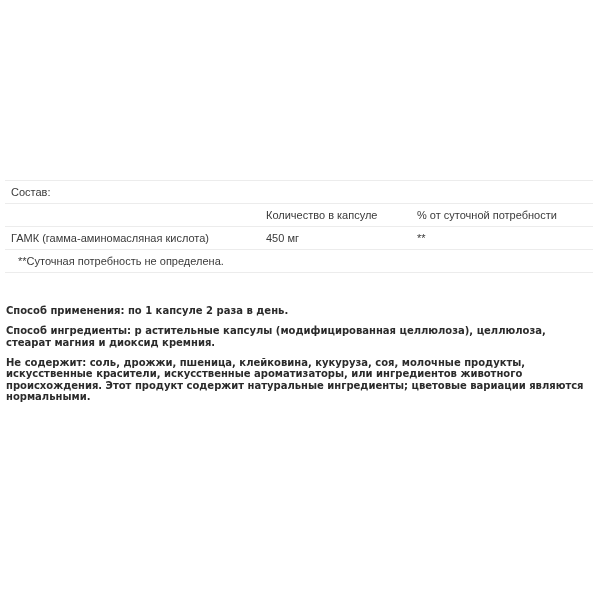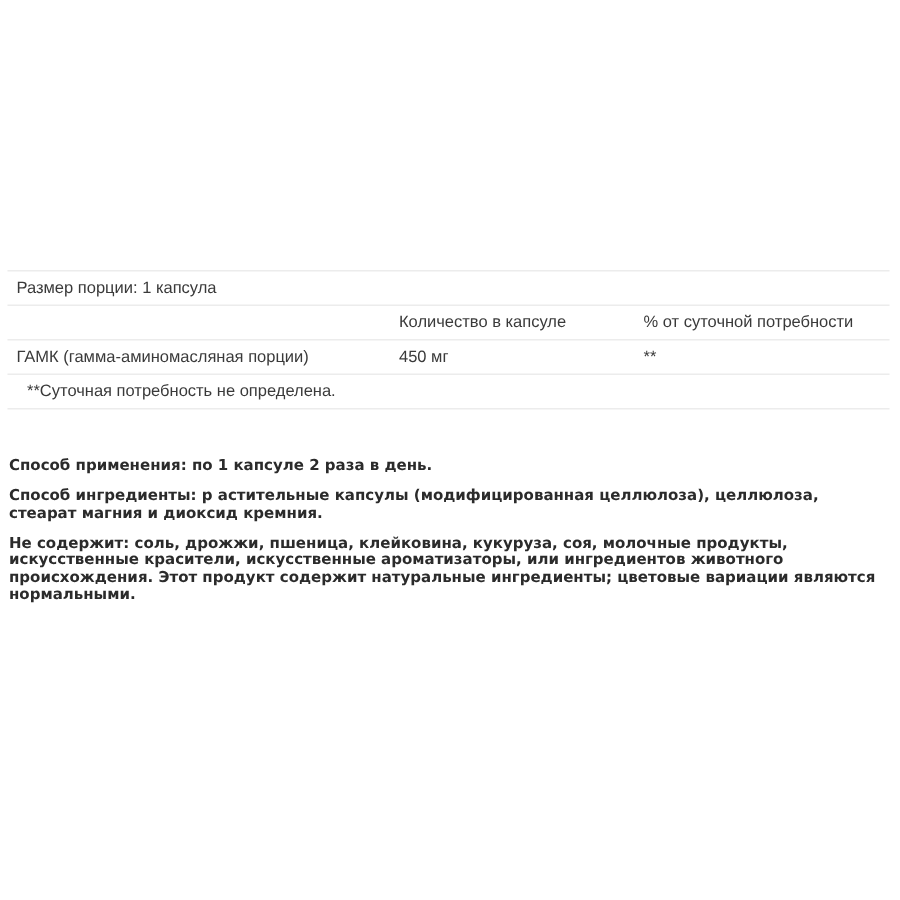--- a/index.html
+++ b/index.html
@@ -10,42 +10,42 @@
   .facts {
     position: absolute; left: 5px; top: 180px; width: 588px;
     border-top: 1px solid #ececec;
   }
   .row {
     height: 22px; border-bottom: 1px solid #ececec; position: relative;
     font-size: 11px; line-height: 22px; color: #3a3a3a;
   }
   .row .c1 { position: absolute; left: 6px; white-space: nowrap; }
   .row .c2 { position: absolute; left: 261px; white-space: nowrap; }
-  .row .c3 { position: absolute; left: 424px; white-space: nowrap; }
+  .row .c3 { position: absolute; left: 412px; white-space: nowrap; }
   .row .note { position: absolute; left: 13px; white-space: nowrap; }
   .info {
     position: absolute; left: 6px; top: 305px; width: 580px;
     font-family: "DejaVu Sans", sans-serif; font-weight: bold; font-size: 10px;
     line-height: 11.5px; color: #2b2b2b;
   }
   .info p { margin: 0 0 8.5px 0; }
 </style>
 </head>
 <body>
 
 <div class="facts">
   <div class="row">
-    <span class="c1">Размер порции: 1 капсула</span>
+    <span class="c1">Состав:</span>
   </div>
   <div class="row">
     <span class="c2">Количество в капсуле</span>
     <span class="c3">% от суточной потребности</span>
   </div>
   <div class="row">
-    <span class="c1">ГАМК (гамма-аминомасляная порции)</span>
+    <span class="c1">ГАМК (гамма-аминомасляная кислота)</span>
     <span class="c2">450 мг</span>
     <span class="c3">**</span>
   </div>
   <div class="row">
     <span class="note">**Суточная потребность не определена.</span>
   </div>
 </div>
 
 <div class="info">
   <p>Способ применения: по 1 капсуле 2 раза в день.</p>

